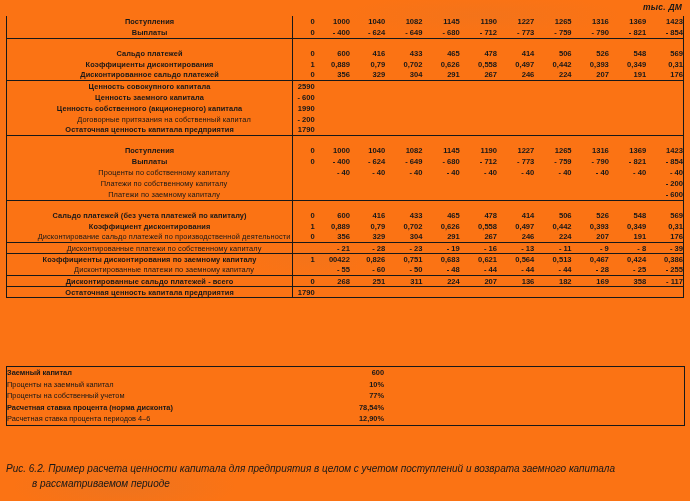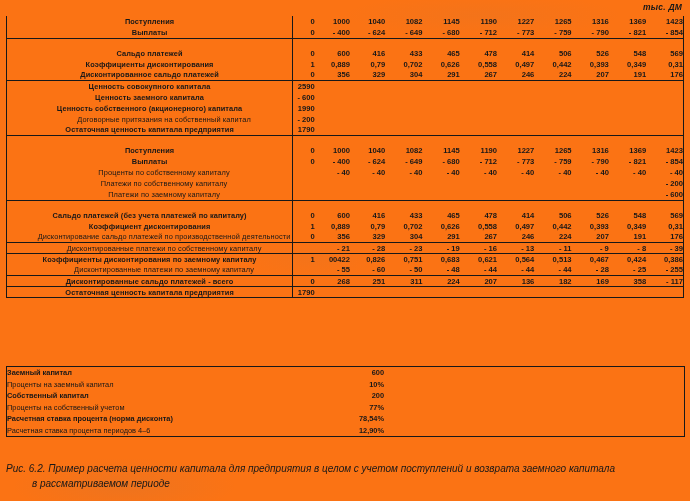--- a/index.html
+++ b/index.html
@@ -488,24 +488,20 @@
     <tbody>
         <tr>
           <td class="p-lbl bx-l">Заемный капитал</td>
           <td class="p-val" style="padding-right: 300px;">600</td>
         </tr>
         <tr>
           <td class="p-lbl bx-l thin">Проценты на заемный капитал</td>
           <td class="p-val" style="padding-right: 300px;">10%</td>
         </tr>
         <tr>
-          <td class="p-lbl bx-l">Собственный капитал</td>
-          <td class="p-val" style="padding-right: 300px;">200</td>
-        </tr>
-        <tr>
           <td class="p-lbl bx-l thin">Проценты на собственный учетом</td>
           <td class="p-val" style="padding-right: 300px;">77%</td>
         </tr>
         <tr>
           <td class="p-lbl bx-l">Расчетная ставка процента (норма дисконта)</td>
           <td class="p-val" style="padding-right: 300px;">78,54%</td>
         </tr>
         <tr>
           <td class="p-lbl bx-l thin">Расчетная ставка процента периодов 4–6</td>
           <td class="p-val" style="padding-right: 300px; text-align: right;">12,90%</td>

